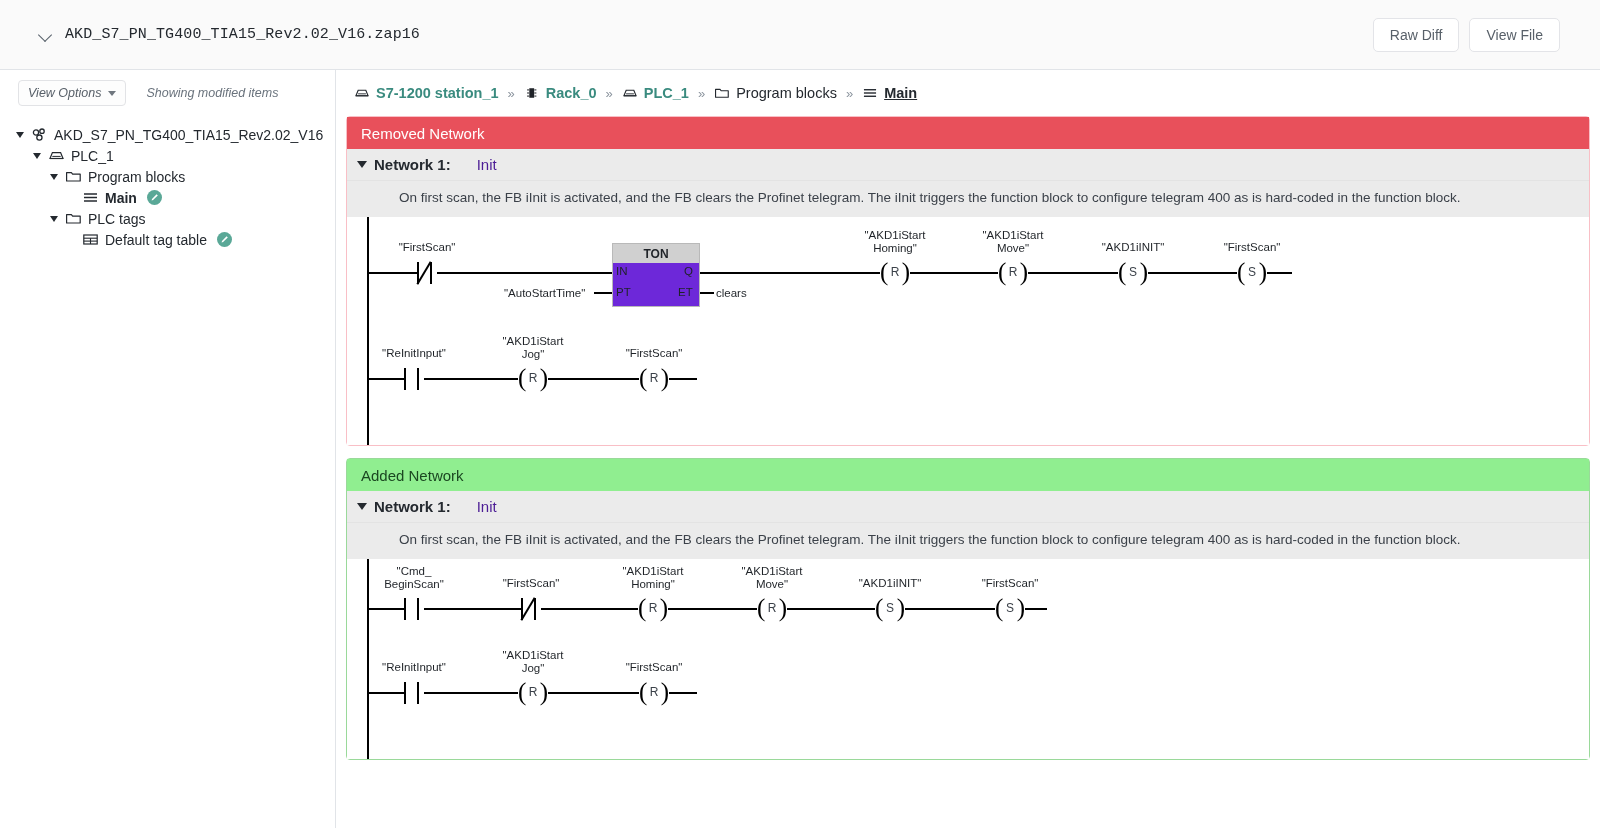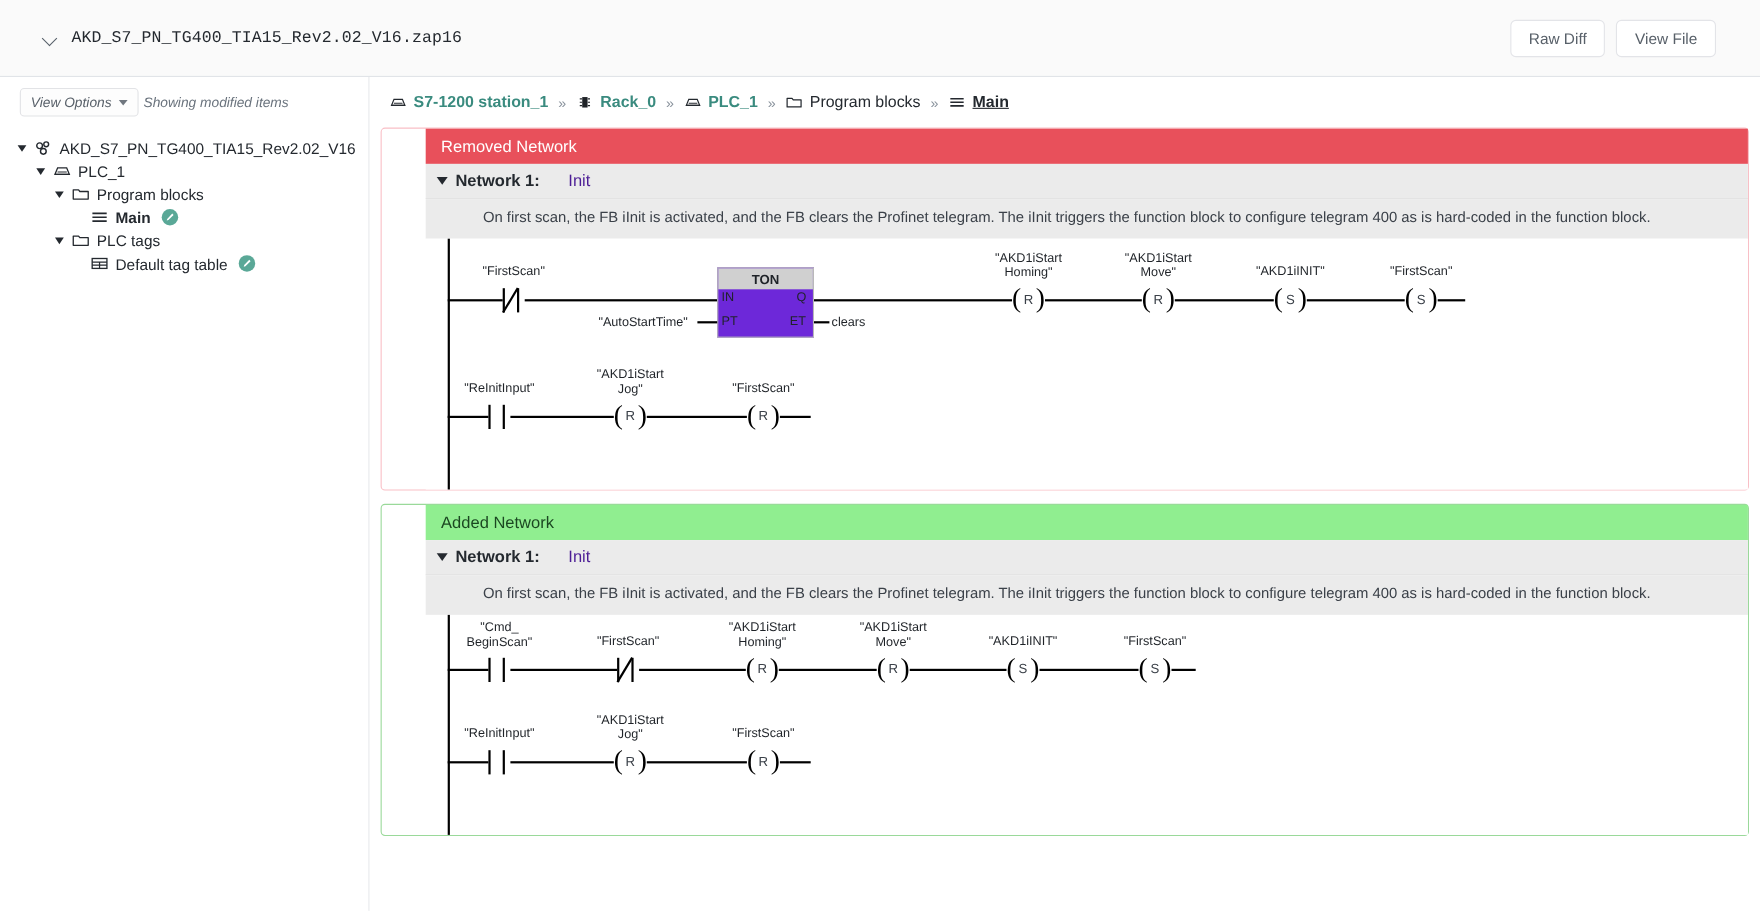--- a/index.html
+++ b/index.html
@@ -41,21 +41,21 @@
     font-size: 14px; color: #586069; cursor: pointer;
     display: flex; align-items: center; justify-content: center;
   }
 
   
   .sidebar {
     position: absolute; left: 0; top: 70px; width: 336px; height: 758px;
     background: #ffffff; border-right: 1px solid #e1e4e8;
   }
   .side-toolbar {
-    height: 46px; display: flex; align-items: center; padding-left: 18px; gap: 4px;
+    height: 46px; display: flex; align-items: center; padding-left: 18px; gap: 20px;
   }
   .viewopts {
     height: 26px; padding: 0 9px; background: #fdfdfd;
     border: 1px solid #e2e3e6; border-radius: 4px;
     font-size: 12.5px; color: #586069; font-style: italic;
     display: flex; align-items: center; gap: 7px; cursor: pointer;
   }
   .caret {
     width: 0; height: 0; border-left: 4px solid transparent;
     border-right: 4px solid transparent; border-top: 5px solid #70777f;
@@ -94,21 +94,21 @@
     padding-left: 18px; gap: 0px; font-size: 14.5px;
   }
   .bc-item { display: flex; align-items: center; gap: 6px; }
   .bc-link { color: #3a8b7f; font-weight: bold; cursor: pointer; }
   .bc-plain { color: #24292f; }
   .bc-current { color: #24292f; text-decoration: underline; font-weight: bold; cursor: pointer; }
   .bc-sep { color: #8b949e; padding: 0 9px; font-size: 13px; }
   .bc-icon { width: 16px; height: 14px; flex: none; display: block; }
 
   
-  .block { margin: 0 10px 12px 10px; border-radius: 4px; position: relative; padding-left: 40px; }
+  .block { margin: 0 10px 12px 10px; border-radius: 4px; position: relative; }
   .block.removed { border: 1px solid #f9bfc6; background: #ffffff; }
   .block.added { border: 1px solid #9ad99a; background: #ffffff; }
   .block-head {
     height: 32px; display: flex; align-items: center; padding-left: 14px;
     font-size: 15px;
   }
   .block-head.removed { background: #e8505b; color: #ffffff; }
   .block-head.added { background: #90ee90; color: #1b4721; }
 
   .net-head {

